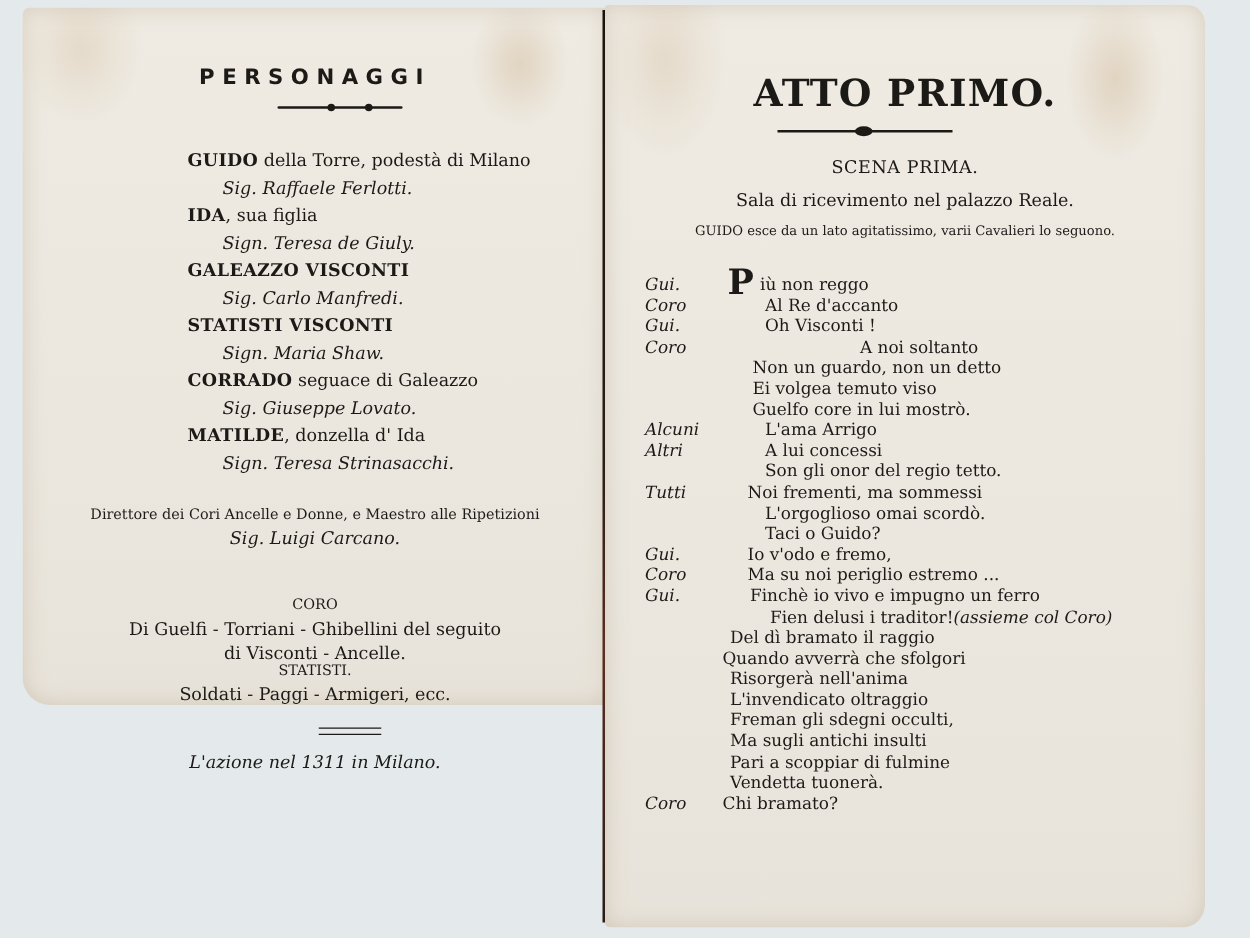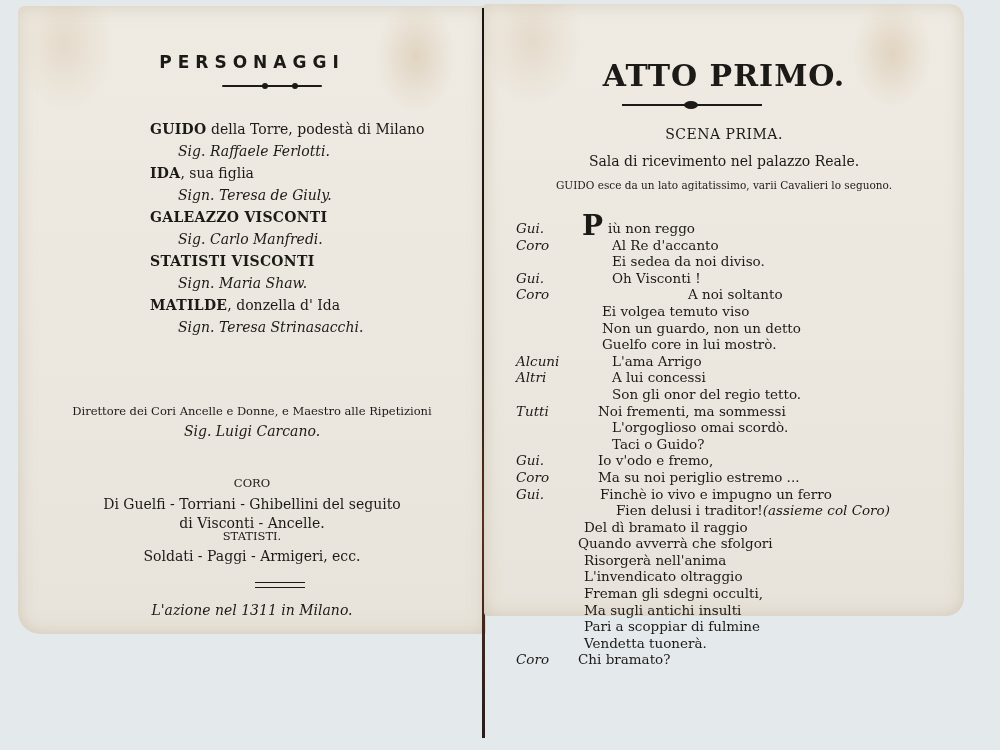--- a/index.html
+++ b/index.html
@@ -13,25 +13,25 @@
     .page {
       position: absolute;
       background: #ece8e0;
       background-image:
         radial-gradient(ellipse at 85% 8%, rgba(200,170,130,0.35) 0, rgba(200,170,130,0) 40px),
         radial-gradient(ellipse at 10% 6%, rgba(200,170,130,0.25) 0, rgba(200,170,130,0) 50px),
         linear-gradient(180deg, #efebe3 0%, #ebe7df 60%, #e8e3da 100%);
       box-shadow: inset 0 0 18px rgba(170,150,120,0.35);
     }
     .page-left {
-      left: 18px; top: 6px; width: 468px; height: 628px;
+      left: 18px; top: 6px; width: 468px; height: 558px;
       border-radius: 6px 2px 2px 22px;
     }
     .page-right {
-      left: 484px; top: 4px; width: 480px; height: 612px;
+      left: 484px; top: 4px; width: 480px; height: 738px;
       border-radius: 2px 14px 18px 4px;
     }
     .gutter {
       position: absolute; left: 482px; top: 8px; width: 3px; height: 730px;
       background: linear-gradient(180deg, #1a1410 0%, #2a1d16 50%, #5a2f20 70%, #2a1d16 100%);
     }
     .abs { position: absolute; }
     .center { text-align: center; }
 
     
@@ -94,20 +94,24 @@
     </div>
     <div>
       <div class="role"><b>GALEAZZO VISCONTI</b><span></span></div>
       <div class="actor">Sig. Carlo Manfredi.</div>
     </div>
     <div>
       <div class="role"><b>STATISTI VISCONTI</b><span></span></div>
       <div class="actor">Sign. Maria Shaw.</div>
     </div>
     <div>
+      <div class="role"><b>CORRADO</b><span> seguace di Galeazzo</span></div>
+      <div class="actor">Sig. Giuseppe Lovato.</div>
+    </div>
+    <div>
       <div class="role"><b>MATILDE</b><span>, donzella d' Ida</span></div>
       <div class="actor">Sign. Teresa Strinasacchi.</div>
     </div>
   </div>
 
   <div class="abs center director">
     <div>Direttore dei Cori Ancelle e Donne, e Maestro alle Ripetizioni</div>
     <div class="name">Sig. Luigi Carcano.</div>
   </div>
 
@@ -144,37 +148,36 @@
     <div class="line">
         <span class="speaker">Gui.</span>
         <span class="text" style="padding-left:30px">iù non reggo</span>
       </div>
     <div class="line">
         <span class="speaker">Coro</span>
         <span class="text" style="padding-left:34px">Al Re d'accanto</span>
       </div>
     <div class="line">
         <span class="speaker"></span>
-        <span class="text" style="padding-left:34px">Ei sedea da noi diviso.</span>
       </div>
     <div class="line">
         <span class="speaker">Gui.</span>
         <span class="text" style="padding-left:34px">Oh Visconti !</span>
       </div>
     <div class="line">
         <span class="speaker">Coro</span>
         <span class="text" style="padding-left:110px">A noi soltanto</span>
       </div>
     <div class="line">
         <span class="speaker"></span>
+        <span class="text" style="padding-left:24px">Non un guardo, non un detto</span>
+      </div>
+    <div class="line">
+        <span class="speaker"></span>
         <span class="text" style="padding-left:24px">Ei volgea temuto viso</span>
-      </div>
-    <div class="line">
-        <span class="speaker"></span>
-        <span class="text" style="padding-left:24px">Non un guardo, non un detto</span>
       </div>
     <div class="line">
         <span class="speaker"></span>
         <span class="text" style="padding-left:24px">Guelfo core in lui mostrò.</span>
       </div>
     <div class="line">
         <span class="speaker">Alcuni</span>
         <span class="text" style="padding-left:34px">L'ama Arrigo</span>
       </div>
     <div class="line">

